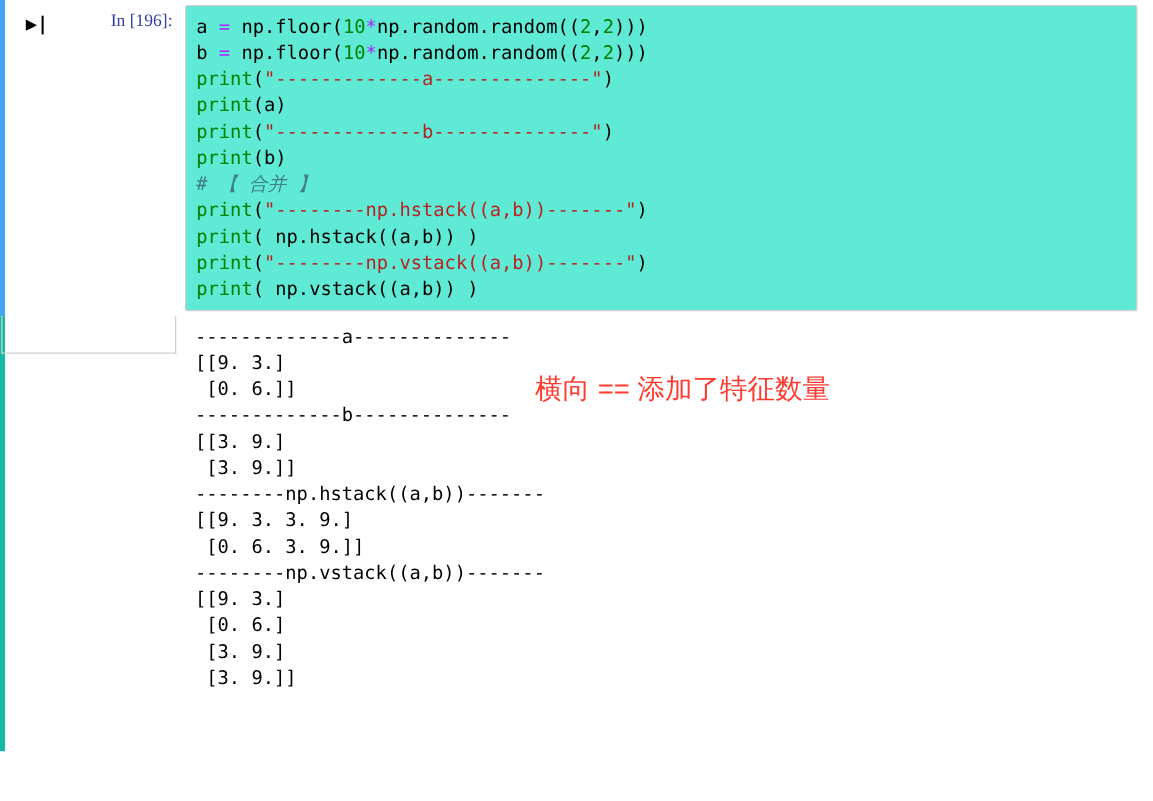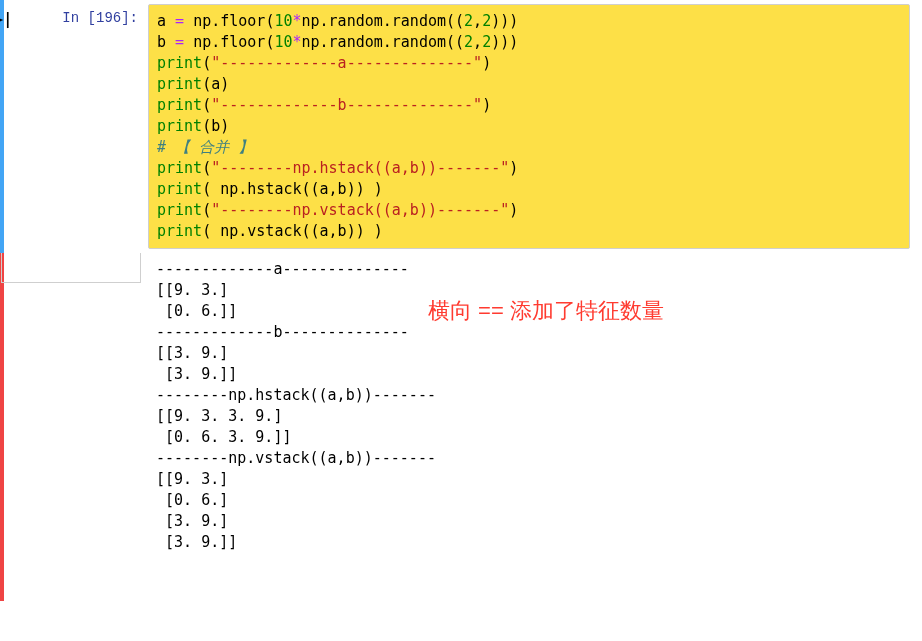--- a/index.html
+++ b/index.html
@@ -29,41 +29,41 @@
     font-family: monospace;
     color: #303F9F;
   }
   .run-icon {
     display: inline-block;
     color: #000;
     margin-right: 6px;
     font-weight: bold;
   }
   .prompt-text {
-    font-family: Liberation Mono, monospace;
+    font-family: Liberation Serif, serif;
     font-size: 14px;
     white-space: pre;
     margin-left: 44px;
   }
   .input-area {
     flex-grow: 1;
-    background: #fde047;
+    background: #5eead4;
     border: 1px solid #cfcfcf;
     border-radius: 2px;
     padding: 6px 8px;
     margin-right: 12px;
     font-family: "Consolas", "SimSun", monospace;
     line-height: 1.4;
     white-space: pre;
     color: #000;
     overflow: hidden;
   }
   .output-row {
     display: flex;
-    border-left: 4px solid #ef4444;
+    border-left: 4px solid #14b8a6;
     padding-left: 4px;
   }
   .output-prompt {
     width: 140px;
     flex-shrink: 0;
     border: 1px solid transparent;
   }
   .output-prompt-inner {
     min-height: 30px;
     border: 1px solid #cfcfcf;

